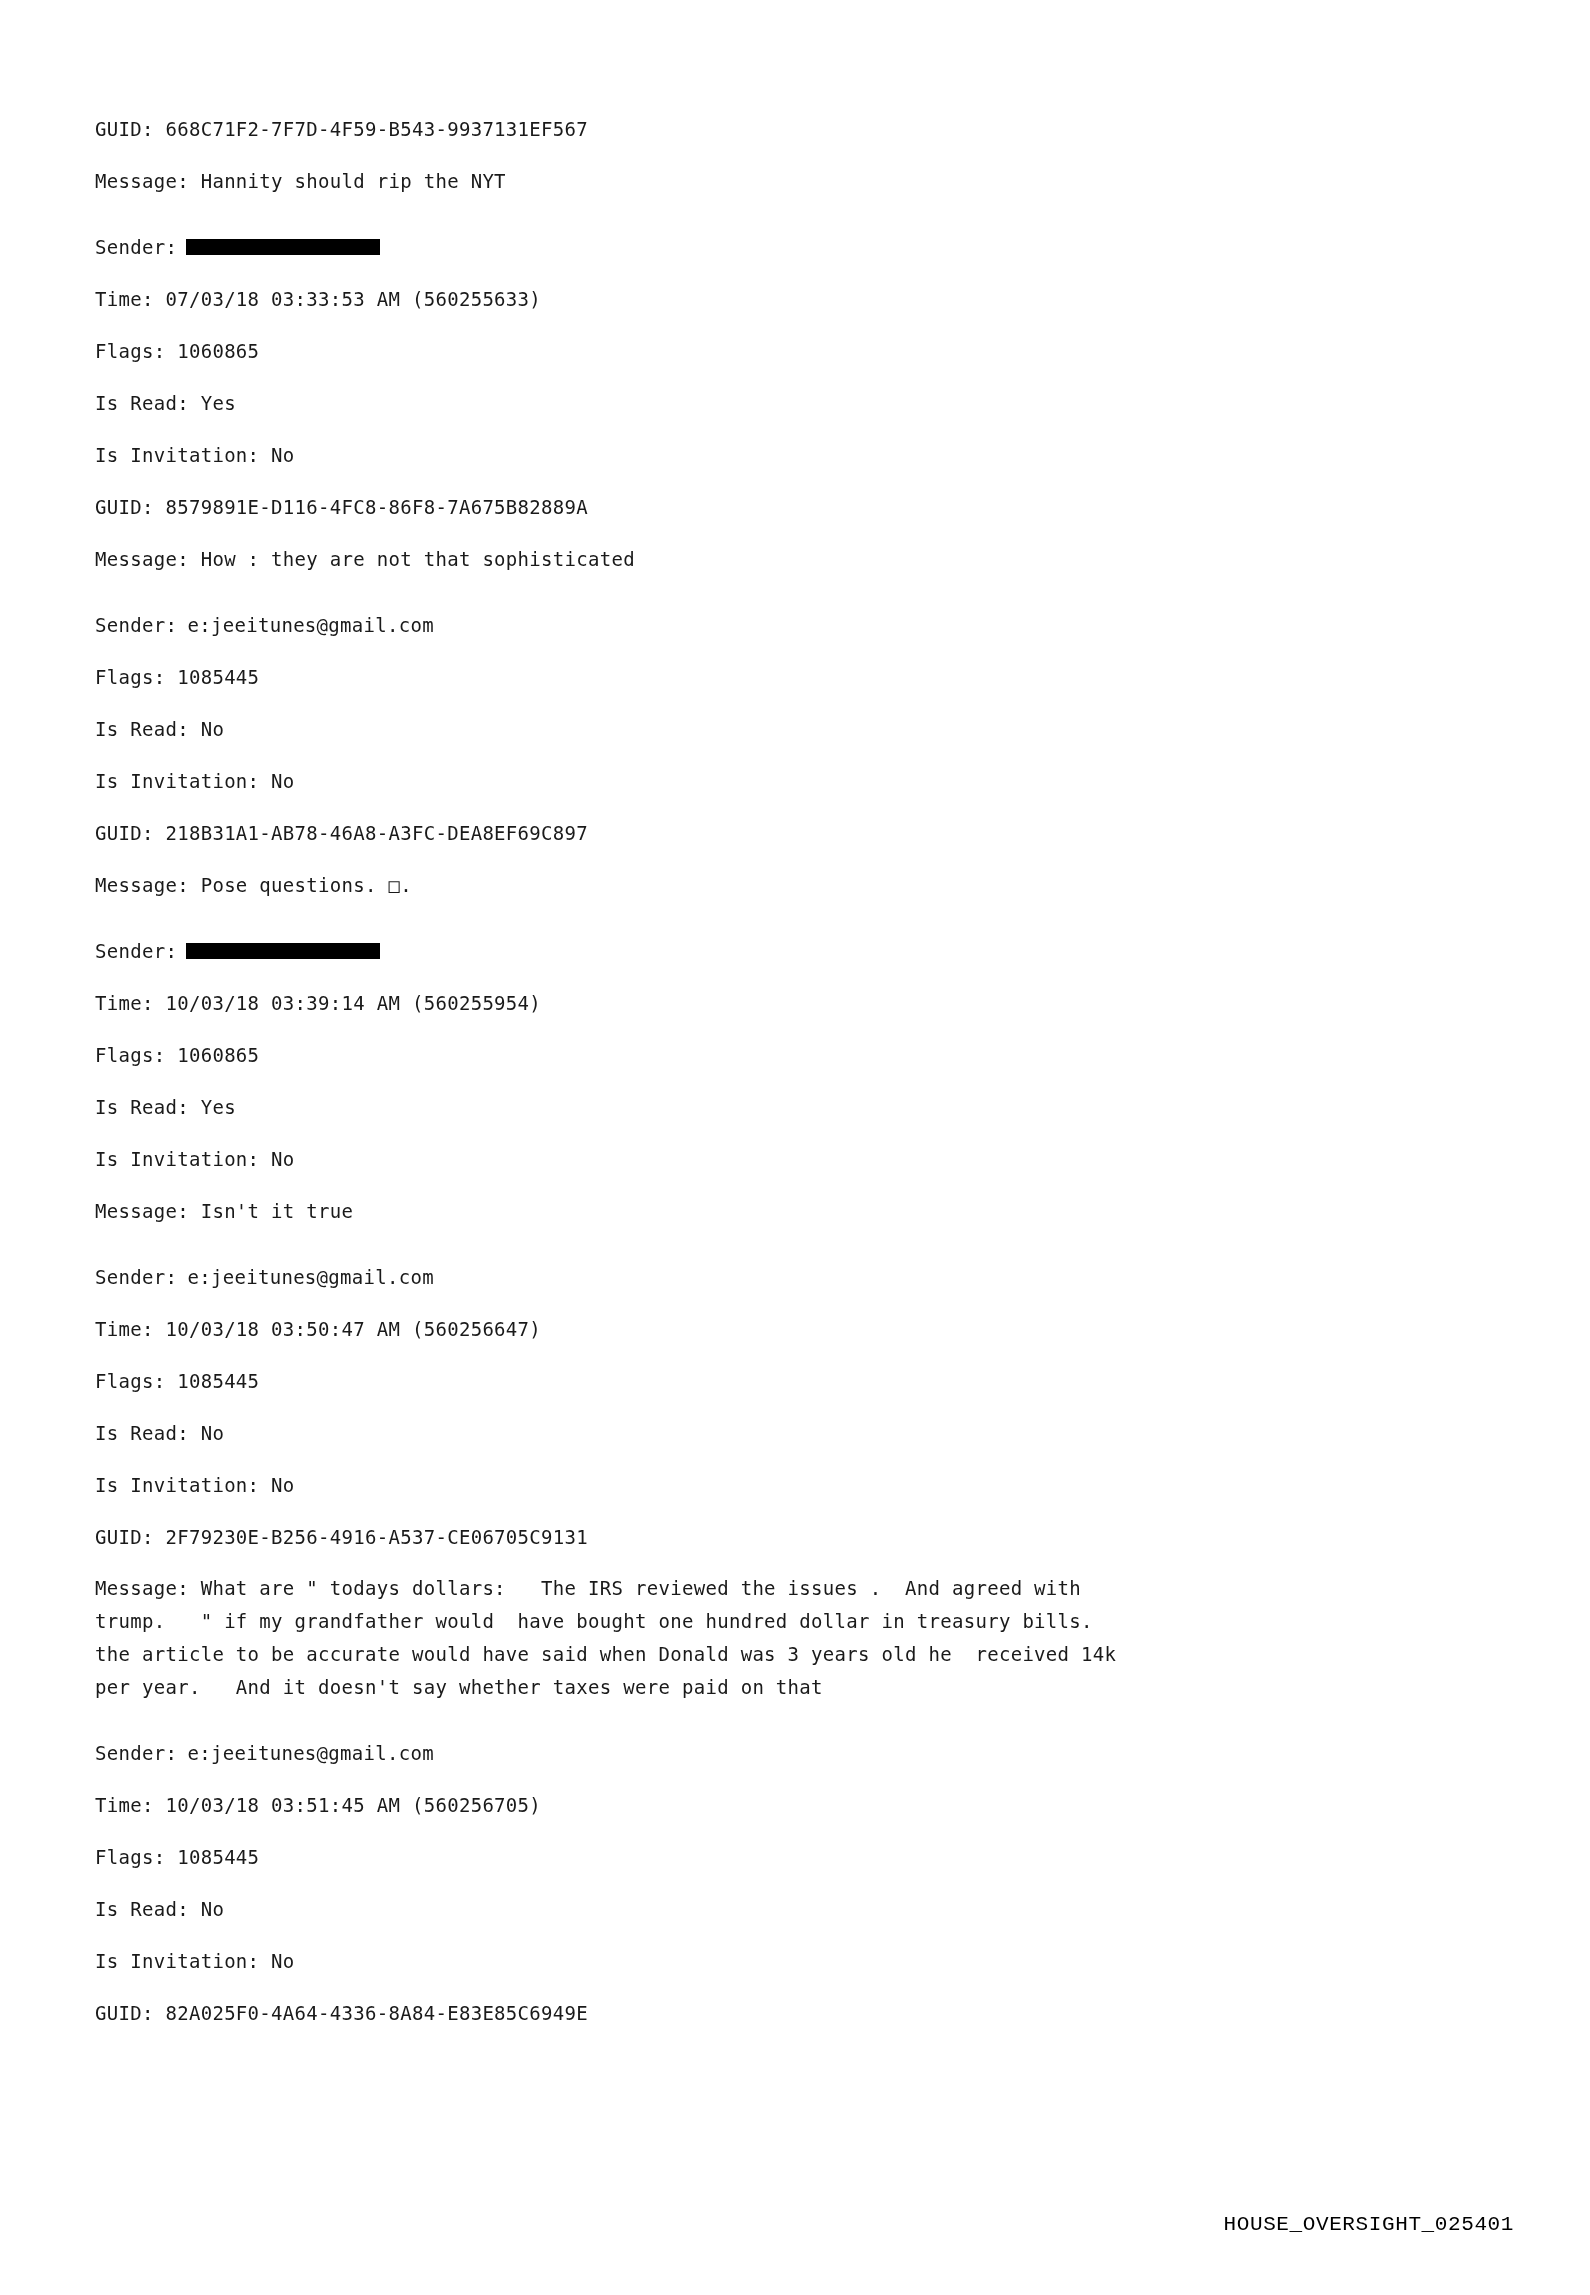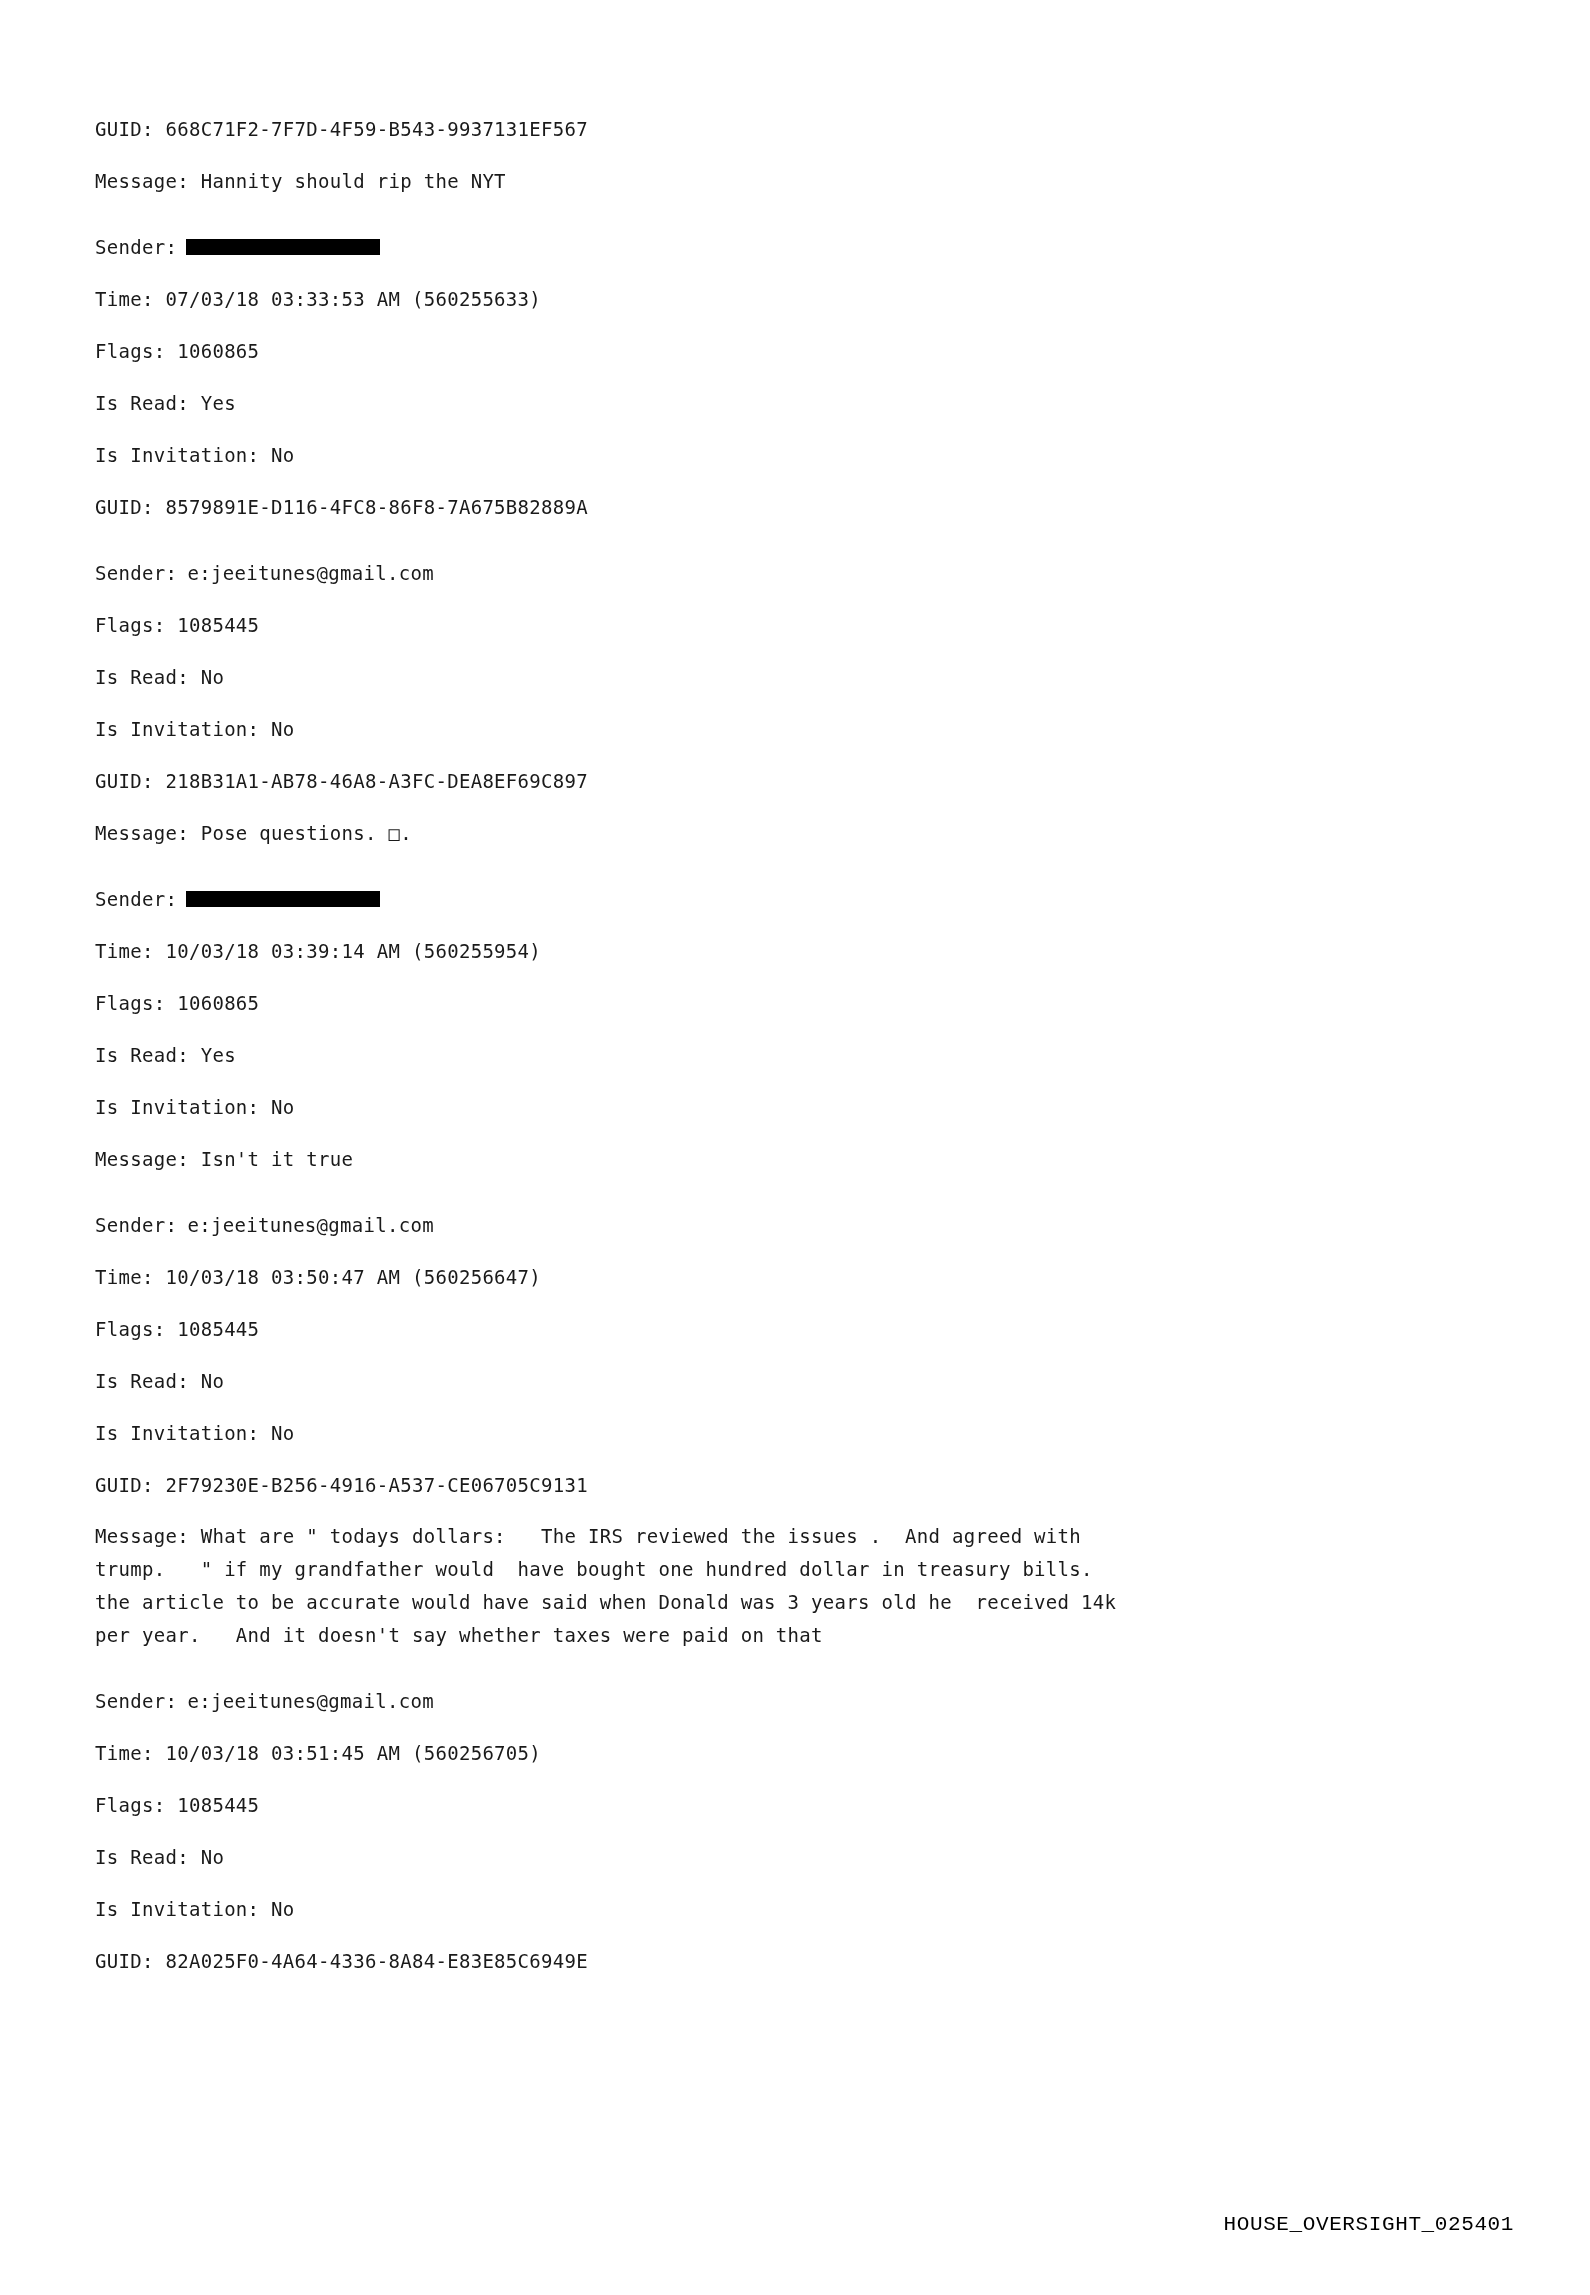--- a/index.html
+++ b/index.html
@@ -93,20 +93,21 @@
       <div class="gap"></div>
       <div class="sender-line">
         <span class="sender-label">Sender:</span>
         <span class="redaction"></span>
       </div>
       <div class="line">Time: 07/03/18 03:33:53 AM (560255633)</div>
       <div class="line">Flags: 1060865</div>
       <div class="line">Is Read: Yes</div>
       <div class="line">Is Invitation: No</div>
       <div class="line">GUID: 8579891E-D116-4FC8-86F8-7A675B82889A</div>
+      <div class="message-single">Message: How : they are not that sophisticated</div>
     </div>
 
     <div class="block">
       <div class="gap"></div>
       <div class="sender-line">
         <span class="sender-label">Sender:</span>
         <span class="sender-label" style="margin-left:10.3px;">e:jeeitunes@gmail.com</span>
       </div>
       <div class="line">Flags: 1085445</div>
       <div class="line">Is Read: No</div>

